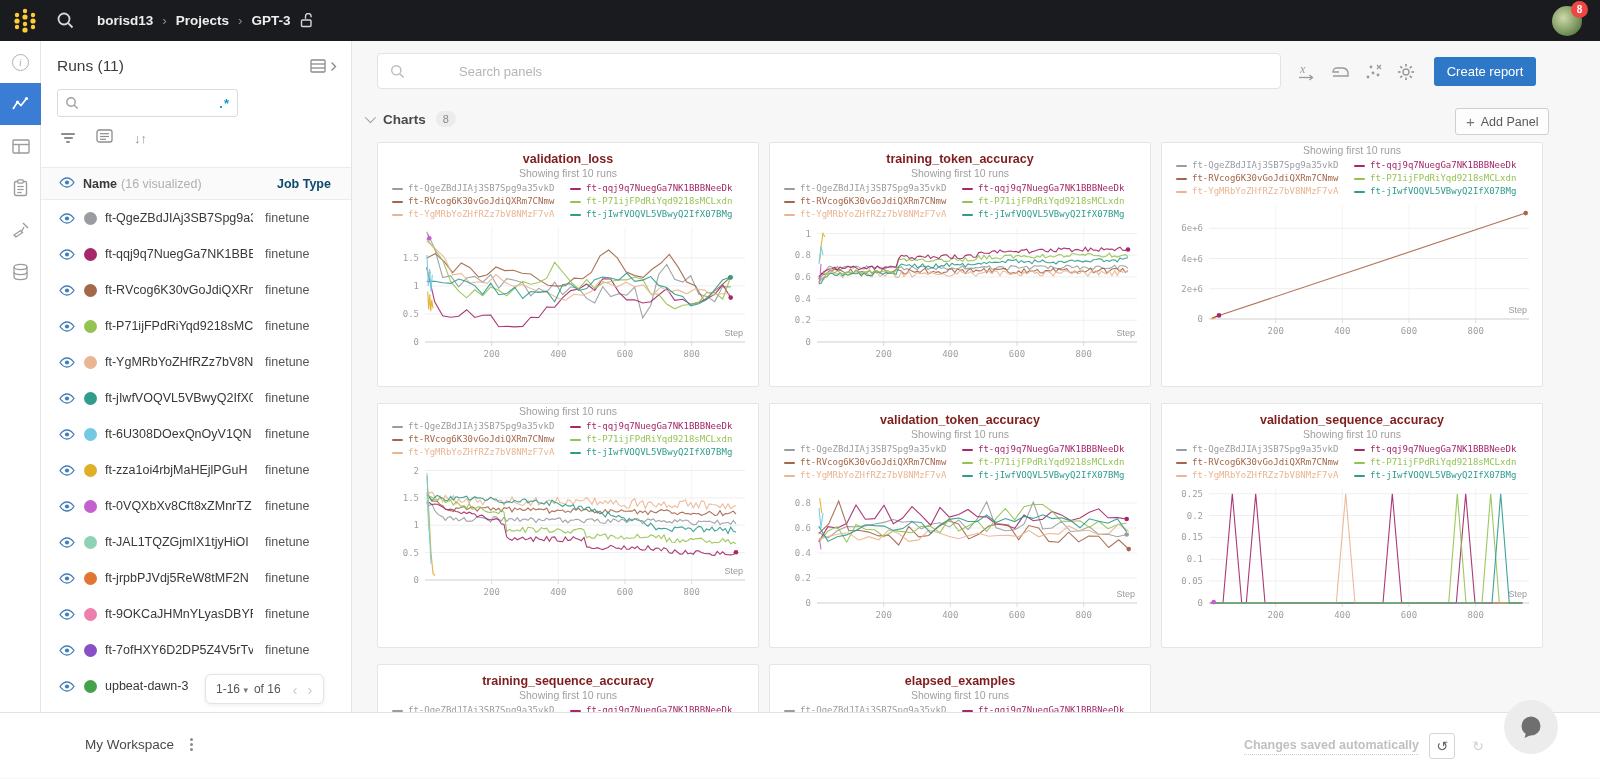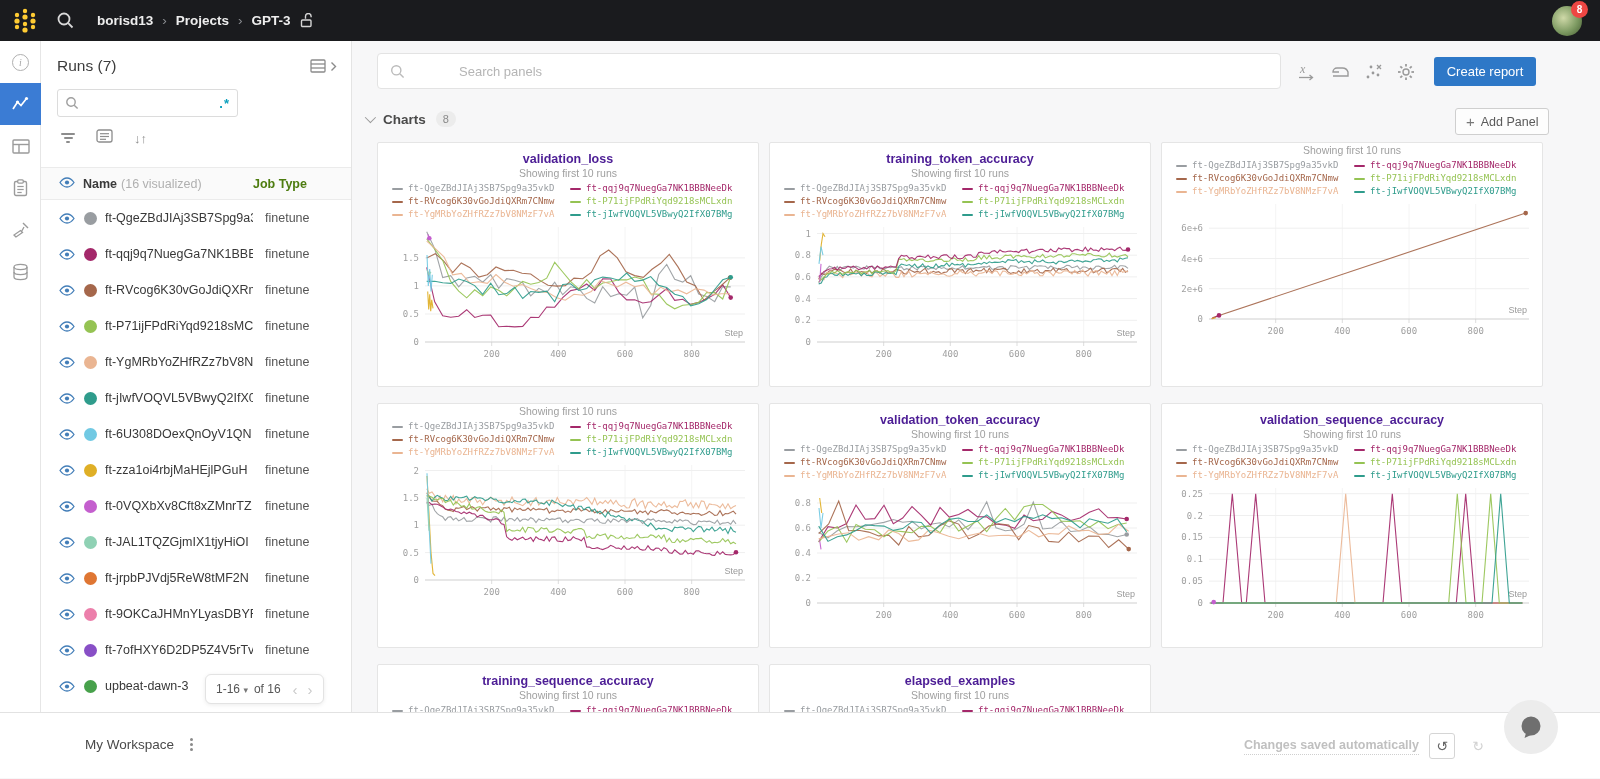--- a/index.html
+++ b/index.html
@@ -29,21 +29,21 @@
   .side-search { position:absolute; left:16px; top:48px; width:181px; height:28px; border:1px solid #dcdcdc; border-radius:3px; background:#fff; display:flex; align-items:center; padding:0 7px; }
   .side-search input { border:none; outline:none; flex:1; min-width:0; font-size:12px; margin-left:6px; font-family:"Liberation Sans",sans-serif; }
   .regex-btn { color:#0aa0bd; font-size:13px; font-weight:bold; letter-spacing:1px; }
   .side-tools { position:absolute; left:20px; top:88px; display:flex; gap:21px; align-items:center; color:#8d8d8d; }
   .funnel { display:flex; flex-direction:column; gap:2.5px; align-items:center; }
   .funnel i { display:block; height:1.6px; background:#8d8d8d; border-radius:1px; }
   .sort-gl { font-size:13px; color:#8d8d8d; }
   .runs-header { position:absolute; left:0; top:126px; width:100%; height:33px; background:#fafafa; border-top:1px solid #ebebeb; border-bottom:1px solid #ebebeb; display:flex; align-items:center; font-size:12.5px; }
   .runs-header .h-name { font-weight:bold; color:#3a3a3a; margin-left:8px; }
   .runs-header .h-sub { color:#b0b0b0; margin-left:4px; }
-  .runs-header .h-job { position:absolute; left:212px; font-weight:bold; color:#4d7c0f; }
+  .runs-header .h-job { position:absolute; left:236px; font-weight:bold; color:#0c4a6e; }
   .runs-list { position:absolute; left:0; top:159px; width:100%; height:512px; overflow:hidden; }
   .run-row { position:relative; height:36px; display:flex; align-items:center; }
   .run-row .eyewrap { margin-left:18px; display:flex; }
   .run-dot { width:13px; height:13px; border-radius:50%; margin-left:9px; flex:none; }
   .run-name { margin-left:8px; font-size:12.5px; color:#383838; white-space:nowrap; overflow:hidden; max-width:148px; flex:none; width:148px; }
   .run-job { position:absolute; left:224px; font-size:12.5px; color:#555; }
   .pager { position:absolute; left:164px; top:633px; height:30px; background:#fff; border:1px solid #e3e3e3; border-radius:6px; box-shadow:0 1px 4px rgba(0,0,0,.08); display:flex; align-items:center; padding:0 10px; gap:6px; font-size:12px; color:#555; z-index:12; }
   .pager .pg-arrows { color:#c9c9c9; font-size:15px; display:flex; gap:10px; margin-left:6px; }
 
   
@@ -54,21 +54,21 @@
   .tool-ico { position:absolute; top:20px; width:22px; height:22px; color:#9a9a9a; display:flex; align-items:center; justify-content:center; }
   .create-report { position:absolute; left:1082px; top:16px; width:102px; height:29px; background:#2e78c7; border:none; border-radius:3px; color:#fff; font-size:13px; font-family:"Liberation Sans",sans-serif; }
   .charts-head { position:absolute; left:13px; top:70px; display:flex; align-items:center; gap:10px; }
   .chev-down { width:8px; height:8px; border-right:1.6px solid #9a9a9a; border-bottom:1.6px solid #9a9a9a; transform:rotate(45deg) translateY(-2px); }
   .charts-title { font-size:13.5px; color:#4a4a4a; font-weight:bold; }
   .charts-count { background:#ececec; color:#8a8a8a; font-size:11px; border-radius:9px; padding:2px 7px; }
   .add-panel { position:absolute; left:1103px; top:67px; height:27px; background:#fdfdfd; border:1px solid #cfcfcf; border-radius:3px; color:#5a5a5a; font-size:12.5px; padding:0 10px; display:flex; align-items:center; gap:6px; font-family:"Liberation Sans",sans-serif; }
   .add-panel .plus { font-size:15px; color:#777; }
   .bank { position:absolute; left:25px; top:101px; width:1166px; display:grid; grid-template-columns:repeat(3,382px); grid-auto-rows:245px; column-gap:10px; row-gap:16px; }
   .panel { background:#fff; border:1px solid #e5e5e5; border-radius:2px; overflow:hidden; }
-  .p-title { margin-top:9px; text-align:center; font-size:12.5px; font-weight:bold; color:#4c1d95; }
+  .p-title { margin-top:9px; text-align:center; font-size:12.5px; font-weight:bold; color:#7f1d1d; }
   .p-sub { text-align:center; font-size:10.5px; color:#9f9f9f; margin-top:1px; }
   .p-legend { margin:3px 10px 0 14px; display:grid; grid-template-columns:1fr 1fr; }
   .lg-entry { font-family:"DejaVu Sans Mono",monospace; font-size:9px; line-height:13px; white-space:nowrap; overflow:hidden; }
   .lg-dash { display:inline-block; width:11px; height:2px; vertical-align:middle; margin-right:5px; border-radius:1px; }
   .p-chart { margin:1px 7px 0 7px; }
 
   
   .bottombar { position:absolute; left:0; top:712px; width:1600px; height:66px; background:#fff; border-top:1px solid #e2e2e2; z-index:30; }
   .ws-left { position:absolute; left:85px; top:24px; display:flex; align-items:center; gap:16px; }
   .ws-title { font-size:13.5px; color:#4a4a4a; }
@@ -160,21 +160,21 @@
     <div class="rail-item">
       <svg width="17" height="18" viewBox="0 0 17 18">
           <ellipse cx="8.5" cy="4" rx="6.5" ry="2.6" fill="none" stroke="#9b9b9b" stroke-width="1.3"></ellipse>
           <path d="M2 4 V14 c0 1.4 2.9 2.6 6.5 2.6 s6.5 -1.2 6.5 -2.6 V4" fill="none" stroke="#9b9b9b" stroke-width="1.3"></path>
           <path d="M2 9 c0 1.4 2.9 2.6 6.5 2.6 s6.5 -1.2 6.5 -2.6" fill="none" stroke="#9b9b9b" stroke-width="1.3"></path>
         </svg>
     </div>
   </div>
 
   <div class="sidebar">
-    <div class="runs-title">Runs (7)</div>
+    <div class="runs-title">Runs (11)</div>
     <div class="tbl-expand">
       <svg width="19" height="15" viewBox="0 0 19 15">
           <rect x="1" y="1" width="14" height="12" rx="1" fill="none" stroke="#8b8b8b" stroke-width="1.3"></rect>
           <line x1="1" y1="5" x2="15" y2="5" stroke="#8b8b8b" stroke-width="1.3"></line>
           <line x1="1" y1="9" x2="15" y2="9" stroke="#8b8b8b" stroke-width="1.3"></line>
         </svg>
       <svg width="7" height="11" viewBox="0 0 7 11">
           <polyline points="1.5,1.5 5.5,5.5 1.5,9.5" fill="none" stroke="#8b8b8b" stroke-width="1.4"></polyline>
         </svg>
     </div>

